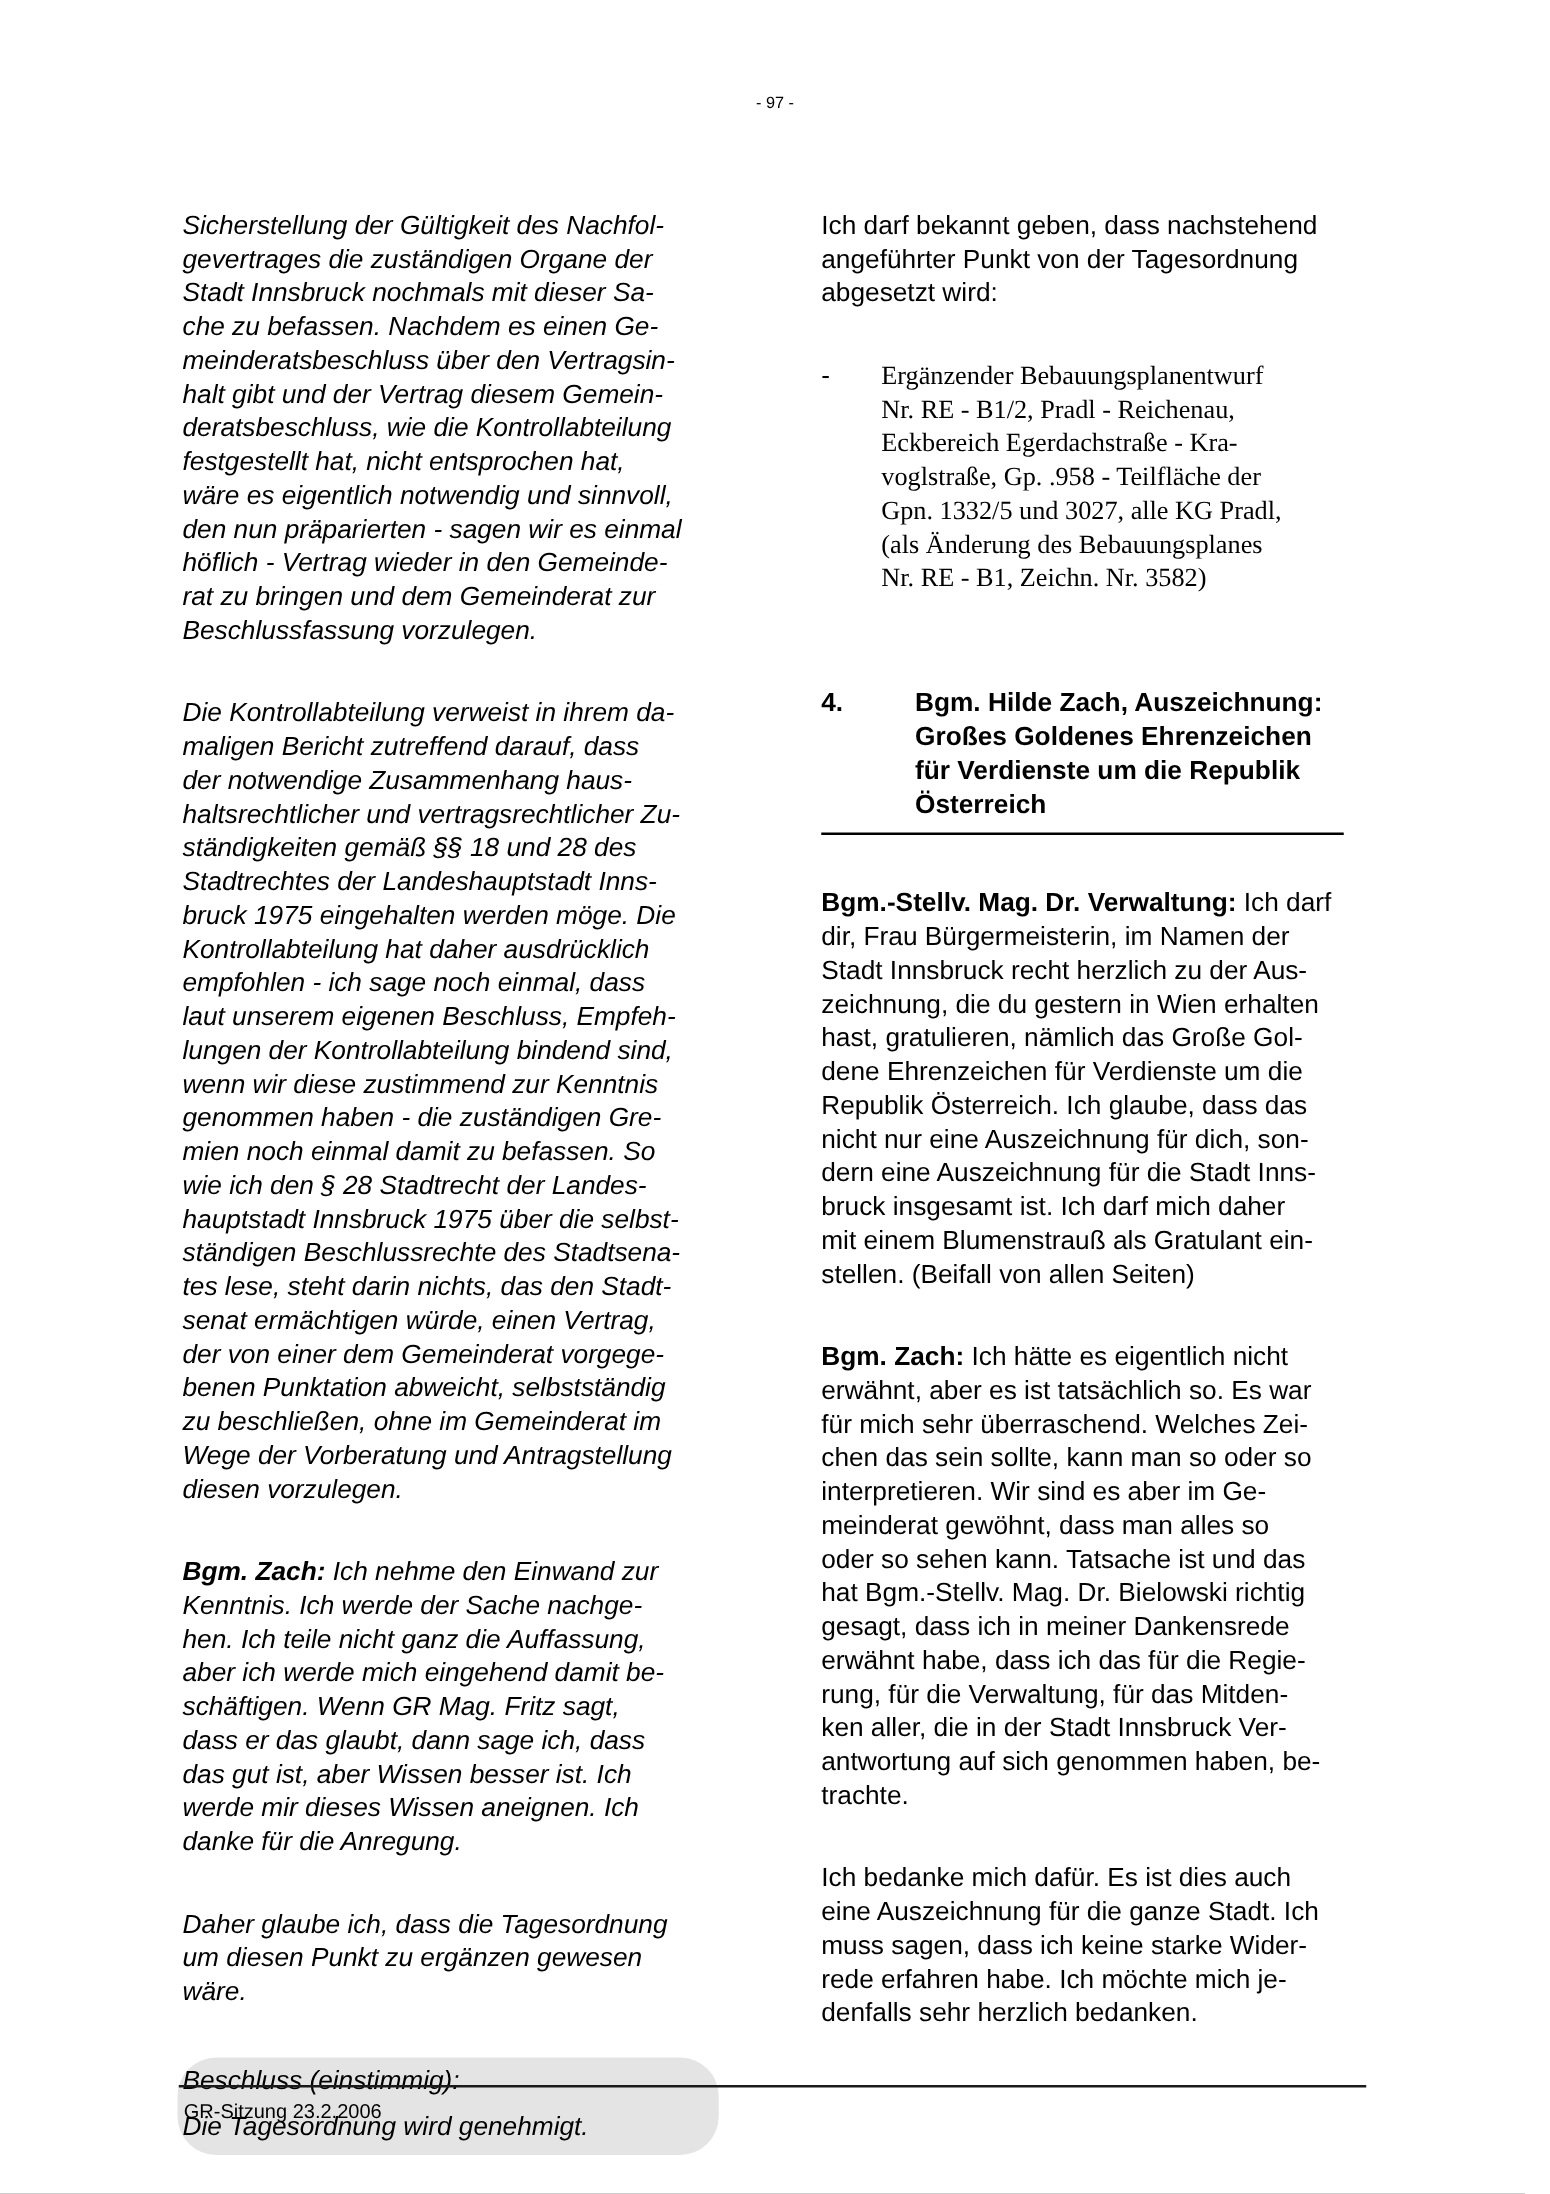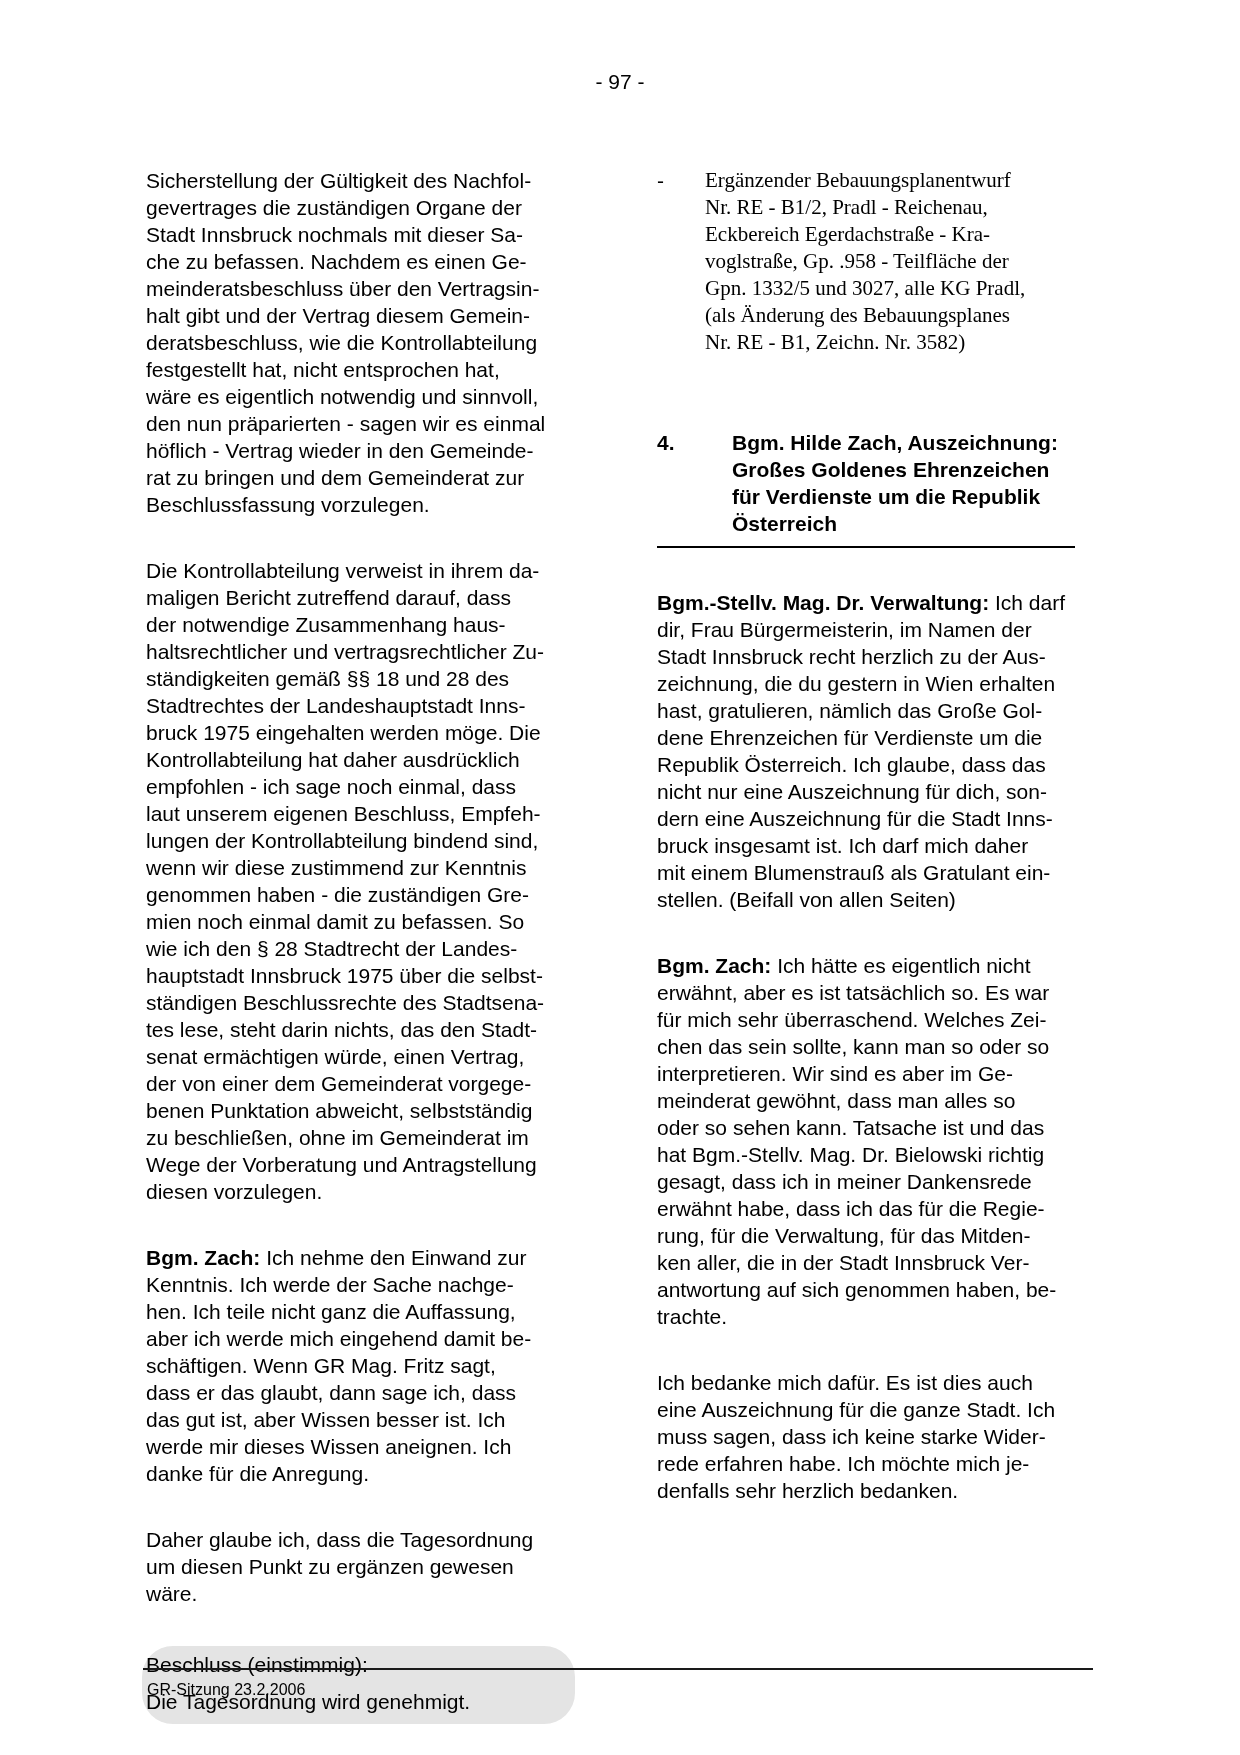--- a/index.html
+++ b/index.html
@@ -7,28 +7,28 @@
     position:relative;
     width:1240px; height:1755px;
     margin:0 auto;
     background:#ffffff;
     color:#000000;
     font-family:"Liberation Sans", "DejaVu Sans", sans-serif;
     overflow:hidden;
   }
   .page-number {
     position:absolute; top:68px; left:0; width:1240px;
-    text-align:center; font-size:21px; line-height:27px;
+    text-align:center; font-size:13px; line-height:27px;
   }
   .col {
     position:absolute; top:140px;
     font-size:21px; line-height:27px;
     white-space:pre-line;
   }
-  .col-left  { left:146px; width:452px; }
+  .col-left  { left:146px; width:452px;font-style:italic; }
   .col-right { left:657px; width:455px; }
   .para { margin:0 0 12px 0; }
   strong { font-weight:bold; }
 
   
   .decision {
     background:#e4e4e4;
     width:429px;
     margin:0 0 0 -4px;
     padding:5px 0 9px 4px;
@@ -124,20 +124,23 @@
 das gut ist, aber Wissen besser ist. Ich
 werde mir dieses Wissen aneignen. Ich
 danke für die Anregung.</span></p>
     <p class="para">Daher glaube ich, dass die Tagesordnung
 um diesen Punkt zu ergänzen gewesen
 wäre.</p>
     <div class="decision"><p>Beschluss (einstimmig):</p><p>Die Tagesordnung wird genehmigt.</p></div>
   </div>
 
   <div class="col col-right">
+    <p class="para">Ich darf bekannt geben, dass nachstehend
+angeführter Punkt von der Tagesordnung
+abgesetzt wird:</p>
     <div class="bullet"><span class="marker">-</span><p>Ergänzender Bebauungsplanentwurf
 Nr. RE - B1/2, Pradl - Reichenau,
 Eckbereich Egerdachstraße - Kra-
 voglstraße, Gp. .958 - Teilfläche der
 Gpn. 1332/5 und 3027, alle KG Pradl,
 (als Änderung des Bebauungsplanes
 Nr. RE - B1, Zeichn. Nr. 3582)</p></div>
     <div class="item4"><span class="num">4.</span><p>Bgm. Hilde Zach, Auszeichnung:
 Großes Goldenes Ehrenzeichen
 für Verdienste um die Republik

